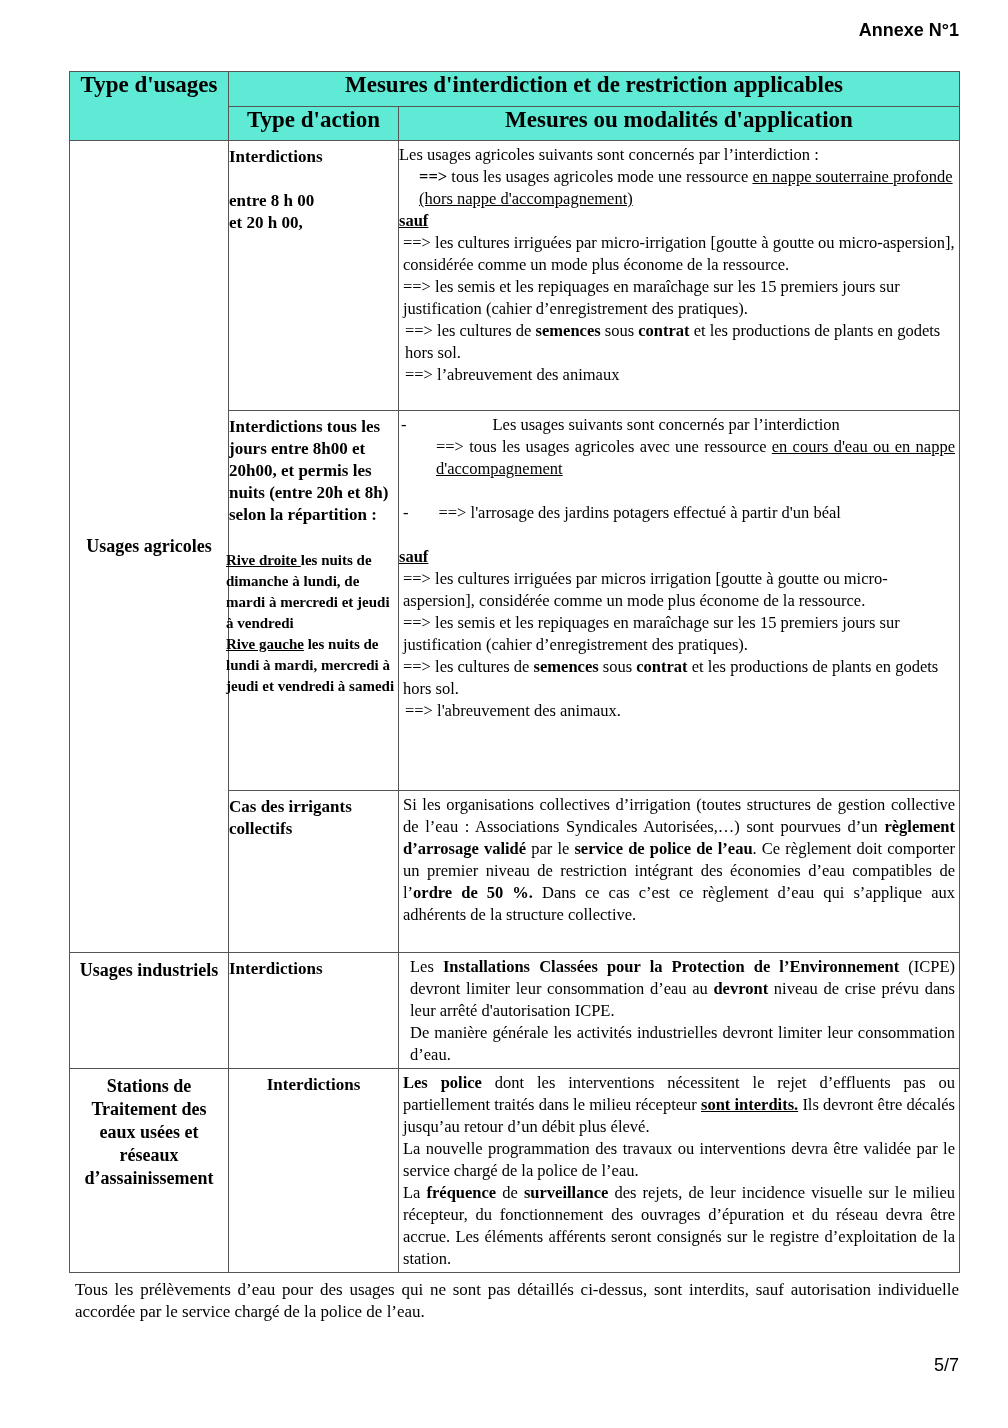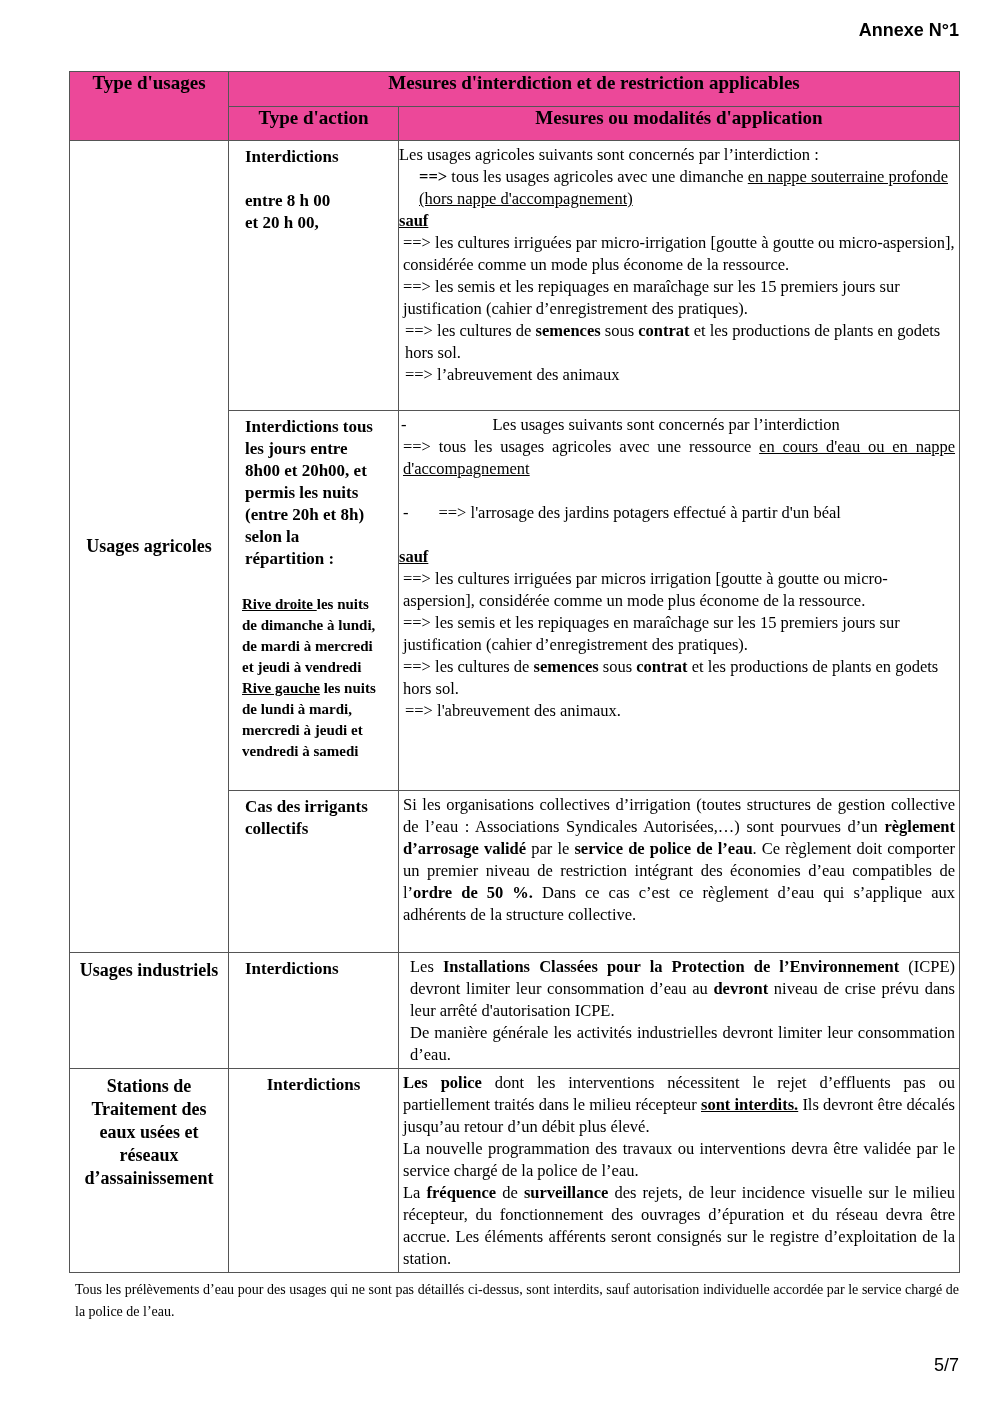--- a/index.html
+++ b/index.html
@@ -6,39 +6,39 @@
   body { width: 1008px; height: 1428px; position: relative; overflow: hidden;
          font-family: "Liberation Serif", serif; color: #000; }
   .annexe { position: absolute; top: 20px; right: 49px; font-family: Liberation Sans, sans-serif;
             font-weight: bold; font-size: 18px; }
   .page-num { position: absolute; top: 1355px; right: 49px; font-family: "Liberation Sans", sans-serif;
               font-size: 18px; }
   table.main { position: absolute; left: 69px; top: 71px; width: 890px; border-collapse: collapse;
                table-layout: fixed; }
   table.main td, table.main th { border: 1px solid #555; vertical-align: top; padding: 0; }
   col.c1 { width: 159px; } col.c2 { width: 170px; } col.c3 { width: 561px; }
-  th.hdr { background: #ec4899; font-weight: bold; font-size: 19px; text-align: center;
+  th.hdr { background: #5eead4; font-weight: bold; font-size: 23px; text-align: center;
            height: 34px; vertical-align: middle; }
   th.hdr.sub { height: 33px; }
   .usage { font-weight: bold; font-size: 18px; text-align: center; vertical-align: middle !important;
            line-height: 23px; padding: 0 3px !important; }
   .usage.top { vertical-align: top !important; padding-top: 6px !important; }
-  .action { font-weight: bold; font-size: 17px; line-height: 22px; padding: 5px 16px !important; }
+  .action { font-weight: bold; font-size: 17px; line-height: 22px; padding: 5px 0 !important; }
   .action.center { text-align: center; }
   .action .small { font-size: 15px; line-height: 21px; margin-left: -3px; }
   .mesure { font-size: 16.5px; line-height: 22px; padding: 3px 4px 2px 4px !important; }
   .mesure.j { text-align: justify; margin-left: 17px; }
   .mesure p { margin: 0; }
   .ind { padding-left: 20px; }
   .ind1 { padding-left: 4px; }
   .ind2 { padding-left: 6px; }
   u { text-decoration: underline; }
   b u, u b { }
   .gap { height: 22px; }
-  .footer-note { position: absolute; left: 75px; top: 1279px; width: 884px; font-size: 14px;
+  .footer-note { position: absolute; left: 75px; top: 1279px; width: 884px; font-size: 17px;
                  line-height: 22px; text-align: justify; }
   .row1 { height: 270px; }
   .row2 { height: 380px; }
   .row3 { height: 162px; }
   .row4 { height: 96px; }
   .row5 { height: 204px; }
 </style>
 </head>
 <body>
 
@@ -63,39 +63,39 @@
   <tr class="row1">
     <td class="usage" rowspan="3"><span>Usages agricoles</span></td>
     <td class="action">
       <div>Interdictions</div>
       <div class="gap"></div>
       <div>entre 8 h 00</div>
       <div>et 20 h 00,</div>
     </td>
     <td class="mesure" style="padding-left:0 !important;">
       <p>Les usages agricoles suivants sont concernés par l’interdiction :</p>
-      <p class="ind"><b>==&gt;</b><span> tous les usages agricoles avec une dimanche </span><u>en nappe souterraine profonde (hors nappe d'accompagnement)</u></p>
+      <p class="ind"><b>==&gt;</b><span> tous les usages agricoles mode une ressource </span><u>en nappe souterraine profonde (hors nappe d'accompagnement)</u></p>
       <p><b><u>sauf</u></b></p>
       <p class="ind1">==&gt; les cultures irriguées par micro-irrigation [goutte à goutte ou micro-aspersion], considérée comme un mode plus économe de la ressource.</p>
       <p class="ind1">==&gt; les semis et les repiquages en maraîchage sur les 15 premiers jours sur justification (cahier d’enregistrement des pratiques).</p>
       <p class="ind2"><span>==&gt; les cultures de </span><b>semences</b><span> sous </span><b>contrat</b><span> et les productions de plants en godets hors sol.</span></p>
       <p class="ind2">==&gt; l’abreuvement des animaux</p>
     </td>
   </tr>
 
   <tr class="row2">
     <td class="action">
       <div>Interdictions tous les jours entre 8h00 et 20h00, et permis les nuits (entre 20h et 8h) selon la répartition :</div>
       <div style="height:24px"></div>
       <div class="small"><u>Rive droite </u><span>les nuits de dimanche à lundi, de mardi à mercredi et jeudi à vendredi</span></div>
       <div class="small"><u>Rive gauche</u><span> les nuits de lundi à mardi, mercredi à jeudi et vendredi à samedi</span></div>
     </td>
     <td class="mesure" style="padding-left:0 !important;">
       <p style="padding-left:2px;"><span>-</span><span style="display:inline-block;width:86px"></span><span>Les usages suivants sont concernés par l’interdiction</span></p>
-      <p class="ind1" style="text-align:justify;"><span>==&gt; tous les usages agricoles avec une ressource </span><u>en cours d'eau ou en nappe d'accompagnement</u></p>
+      <p class="ind1" style="text-align:justify;margin-left:33px;"><span>==&gt; tous les usages agricoles avec une ressource </span><u>en cours d'eau ou en nappe d'accompagnement</u></p>
       <div class="gap"></div>
       <p class="ind1"><span>-</span><span style="display:inline-block;width:30px"></span><span>==&gt; l'arrosage des jardins potagers effectué à partir d'un béal</span></p>
       <div class="gap"></div>
       <p><b><u>sauf</u></b></p>
       <p class="ind1">==&gt; les cultures irriguées par micros irrigation [goutte à goutte ou micro-aspersion], considérée comme un mode plus économe de la ressource.</p>
       <p class="ind1">==&gt; les semis et les repiquages en maraîchage sur les 15 premiers jours sur justification (cahier d’enregistrement des pratiques).</p>
       <p class="ind1"><span>==&gt; les cultures de </span><b>semences</b><span> sous </span><b>contrat</b><span> et les productions de plants en godets hors sol.</span></p>
       <p class="ind2">==&gt; l'abreuvement des animaux.</p>
     </td>
   </tr>

